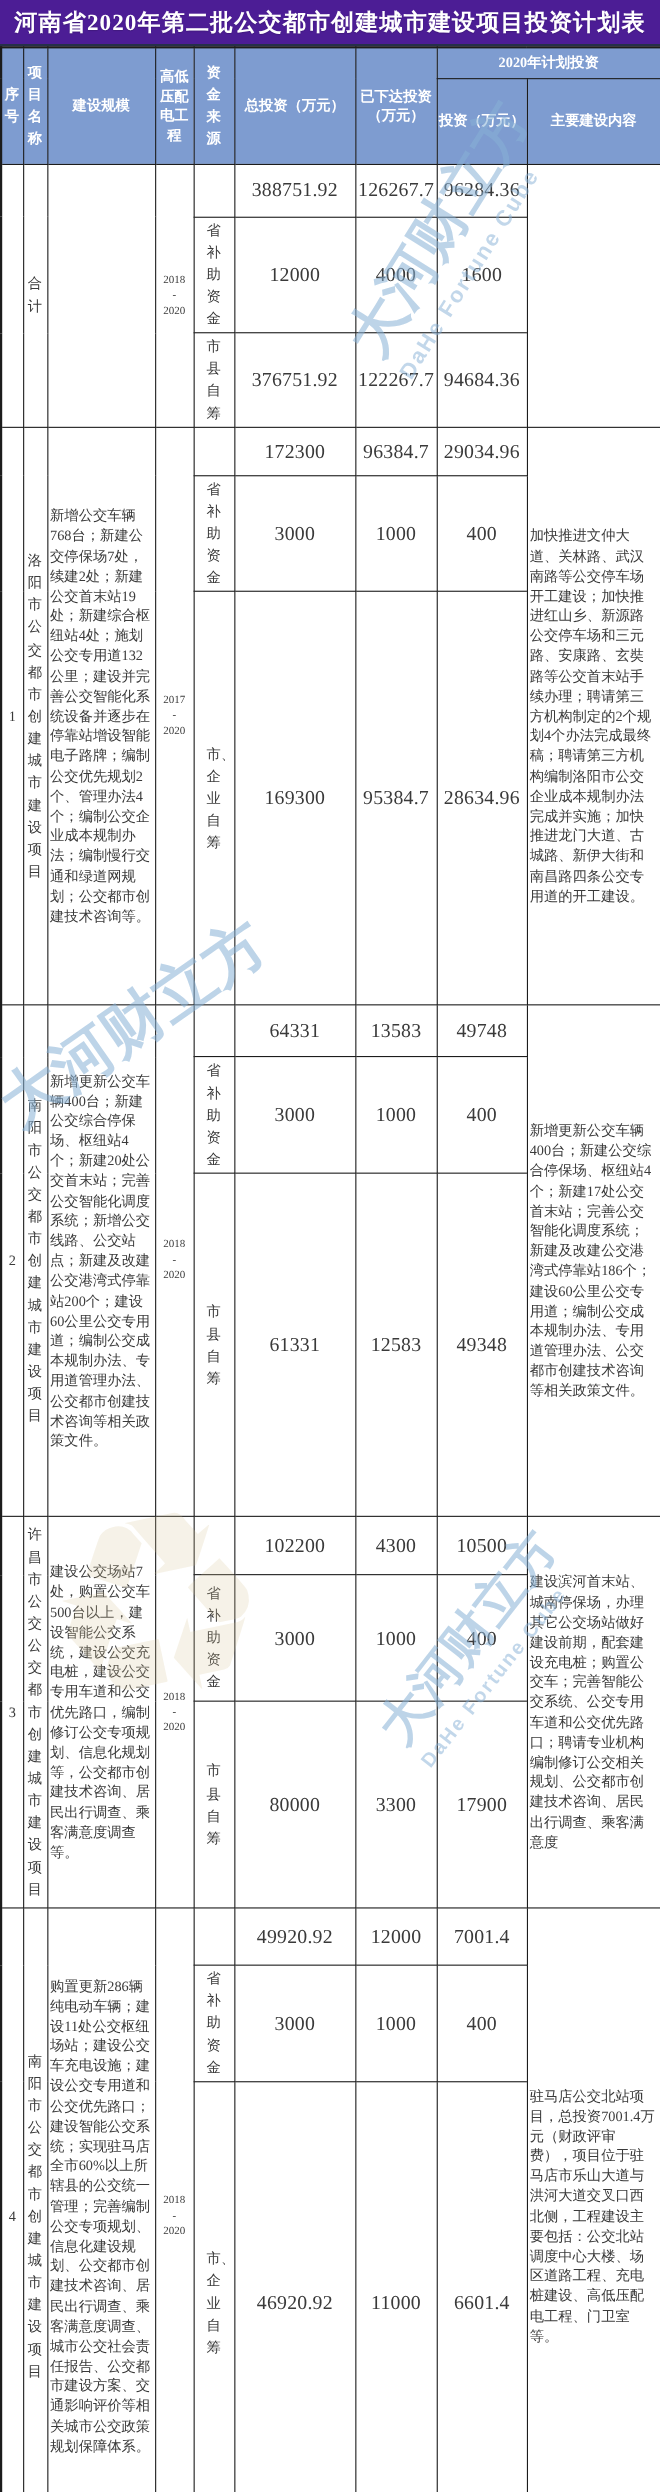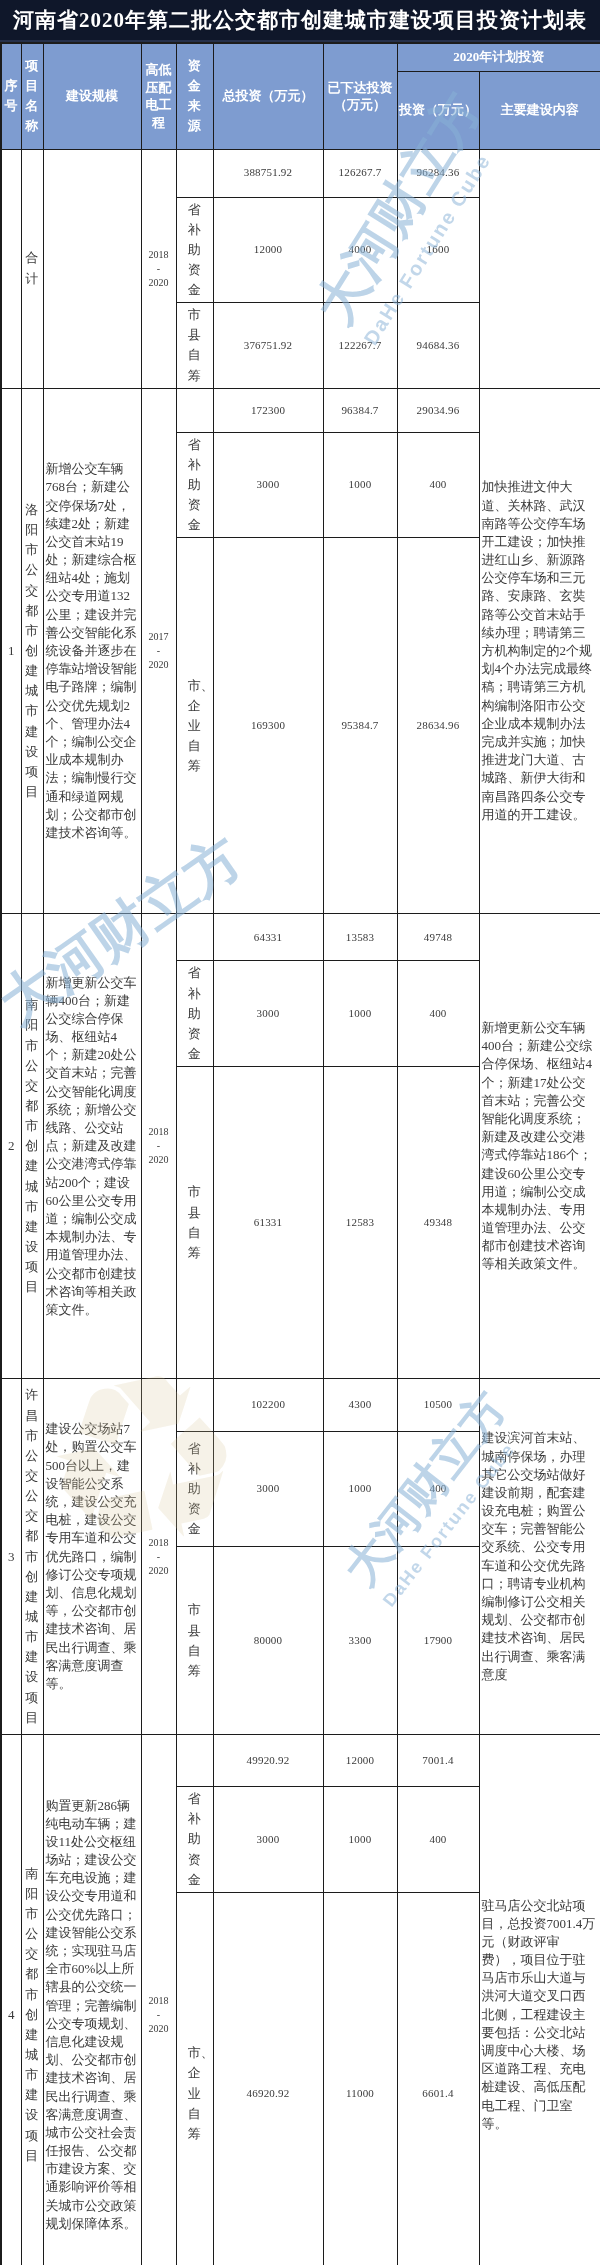--- a/index.html
+++ b/index.html
@@ -5,21 +5,21 @@
   html,body{margin:0;padding:0;background:#ffffff;}
   body{
     width:600px;
     font-family:"Liberation Serif","DejaVu Serif",serif;
     color:#3a3a3a;
   }
   .page{position:relative;width:600px;min-height:2265px;background:#ffffff;overflow:hidden;}
 
   
   .title-bar{
-    background:#0f172a;
+    background:#4c1d95;
     border-bottom:2px solid #26304a;
     height:40px;
     display:flex;align-items:center;justify-content:center;
   }
   .title-bar .t{
     color:#ffffff;font-weight:bold;font-size:21px;letter-spacing:1px;
     text-shadow:0 1px 1px rgba(0,0,0,.15);
     font-family:"Liberation Serif","DejaVu Serif",serif;
   }
 
@@ -34,21 +34,21 @@
   th,td{border:1px solid #1c1c1c;vertical-align:middle;}
 
   thead th{
     background:#7e9cd0;color:#ffffff;font-weight:bold;font-size:13px;
     padding:2px 1px;line-height:1.35;text-align:center;
   }
   tbody td{
     font-size:13px;line-height:1.4;text-align:center;padding:2px;
     background:transparent;
   }
-  td.num{font-size:11px;letter-spacing:.2px;}
+  td.num{font-size:18px;letter-spacing:.2px;}
   td.scale,td.content{padding:3px 2px;text-align:left;}
   td.period{white-space:pre-line;font-size:10px;}
   .vcol{width:1.05em;margin:0 auto;word-break:break-all;line-height:1.55;text-align:left;}
 
   
   .wm{position:absolute;pointer-events:none;font-weight:bold;z-index:5;
       font-family:"Liberation Sans","DejaVu Sans",sans-serif;}
   .wm-blue{color:rgba(134,176,214,.55);}
   .wm1{left:300px;top:300px;font-size:52px;transform:rotate(-58deg);transform-origin:left top;}
   .wm1 .en{display:block;font-size:20px;letter-spacing:2px;color:rgba(134,176,214,.5);}

